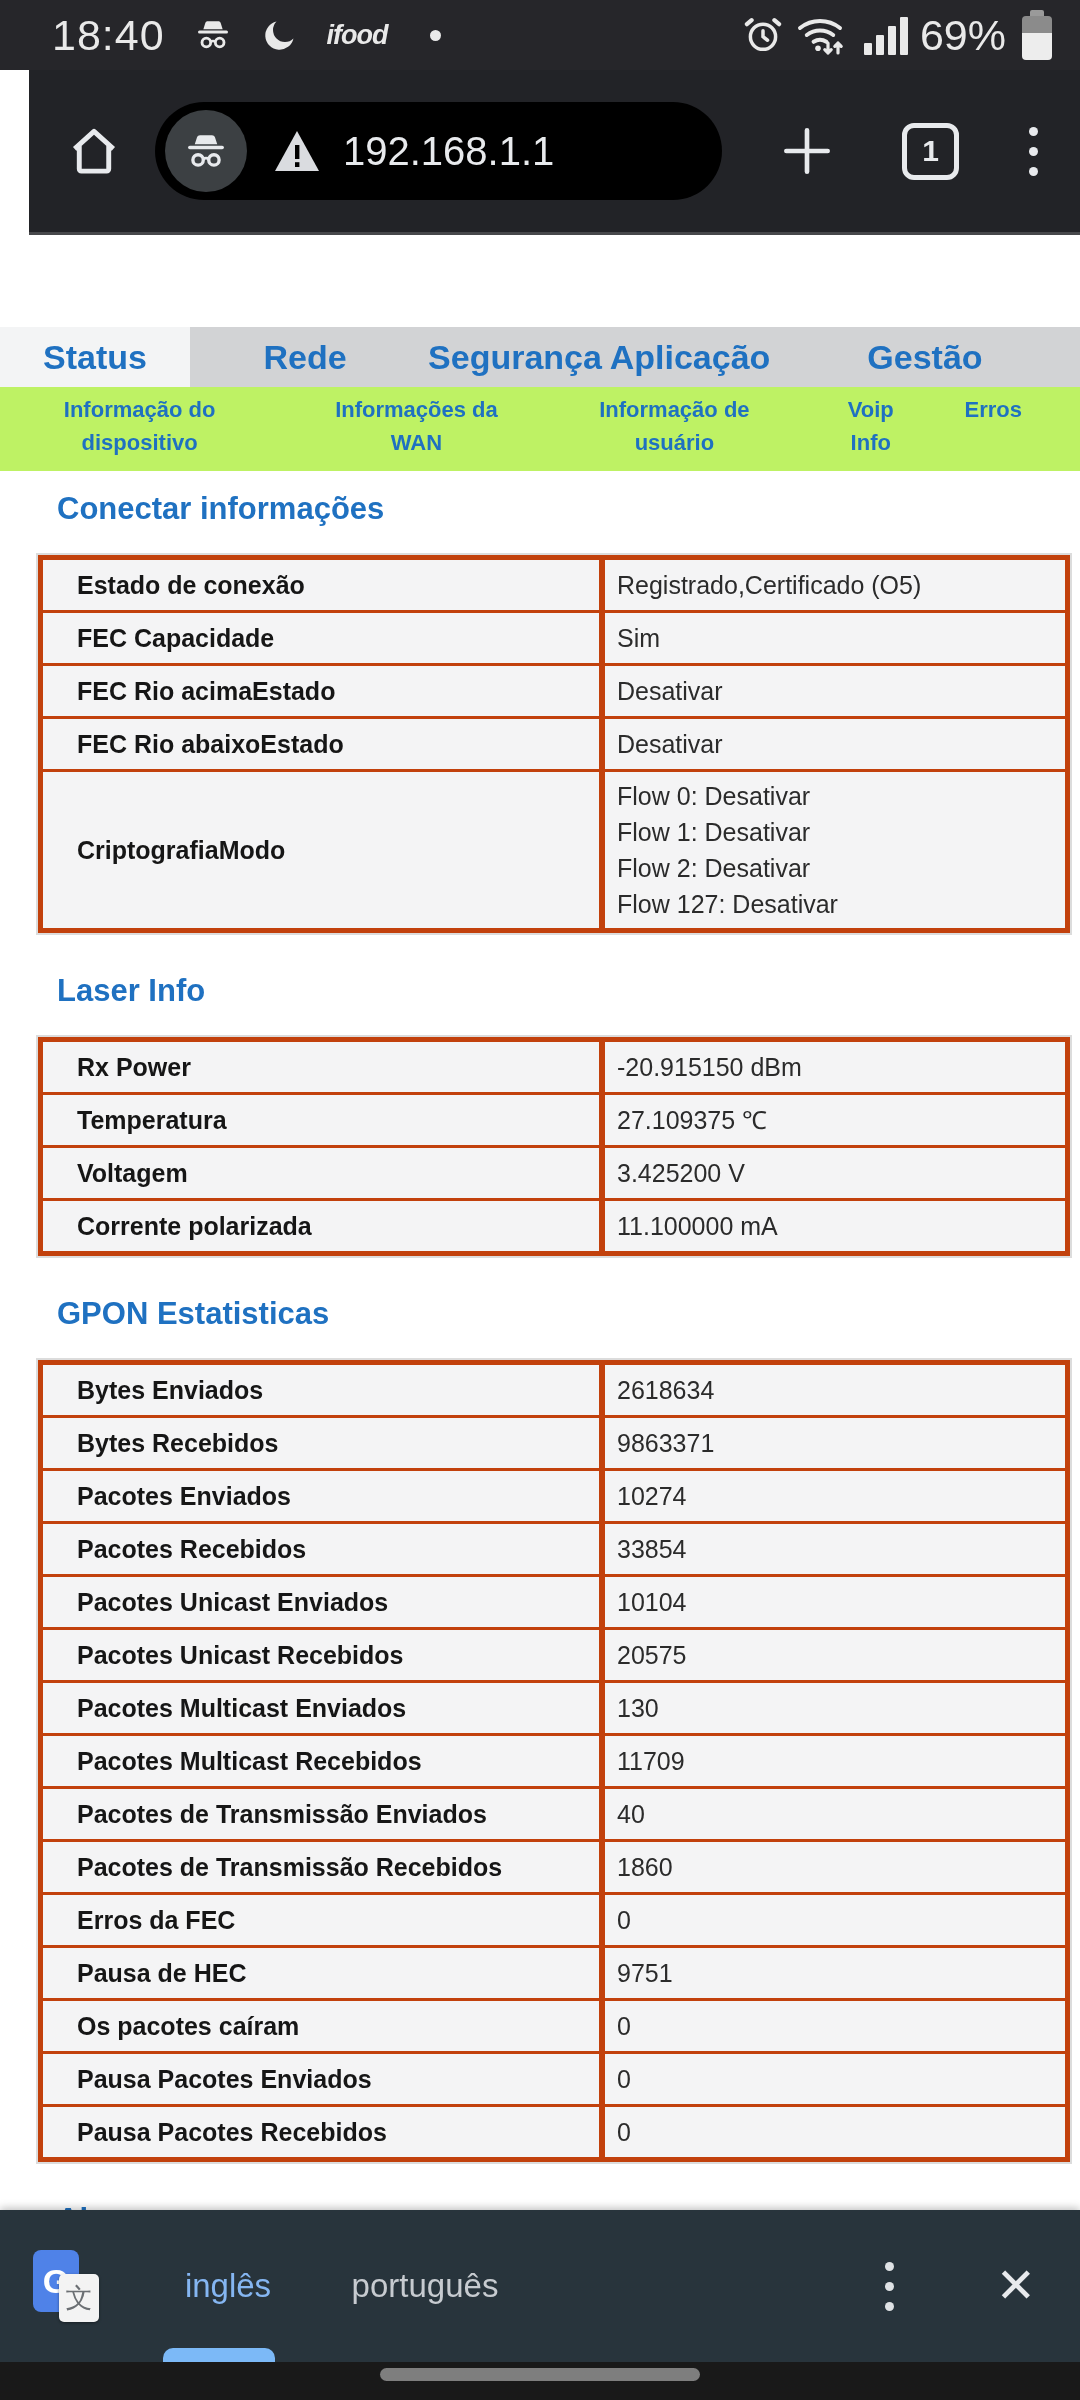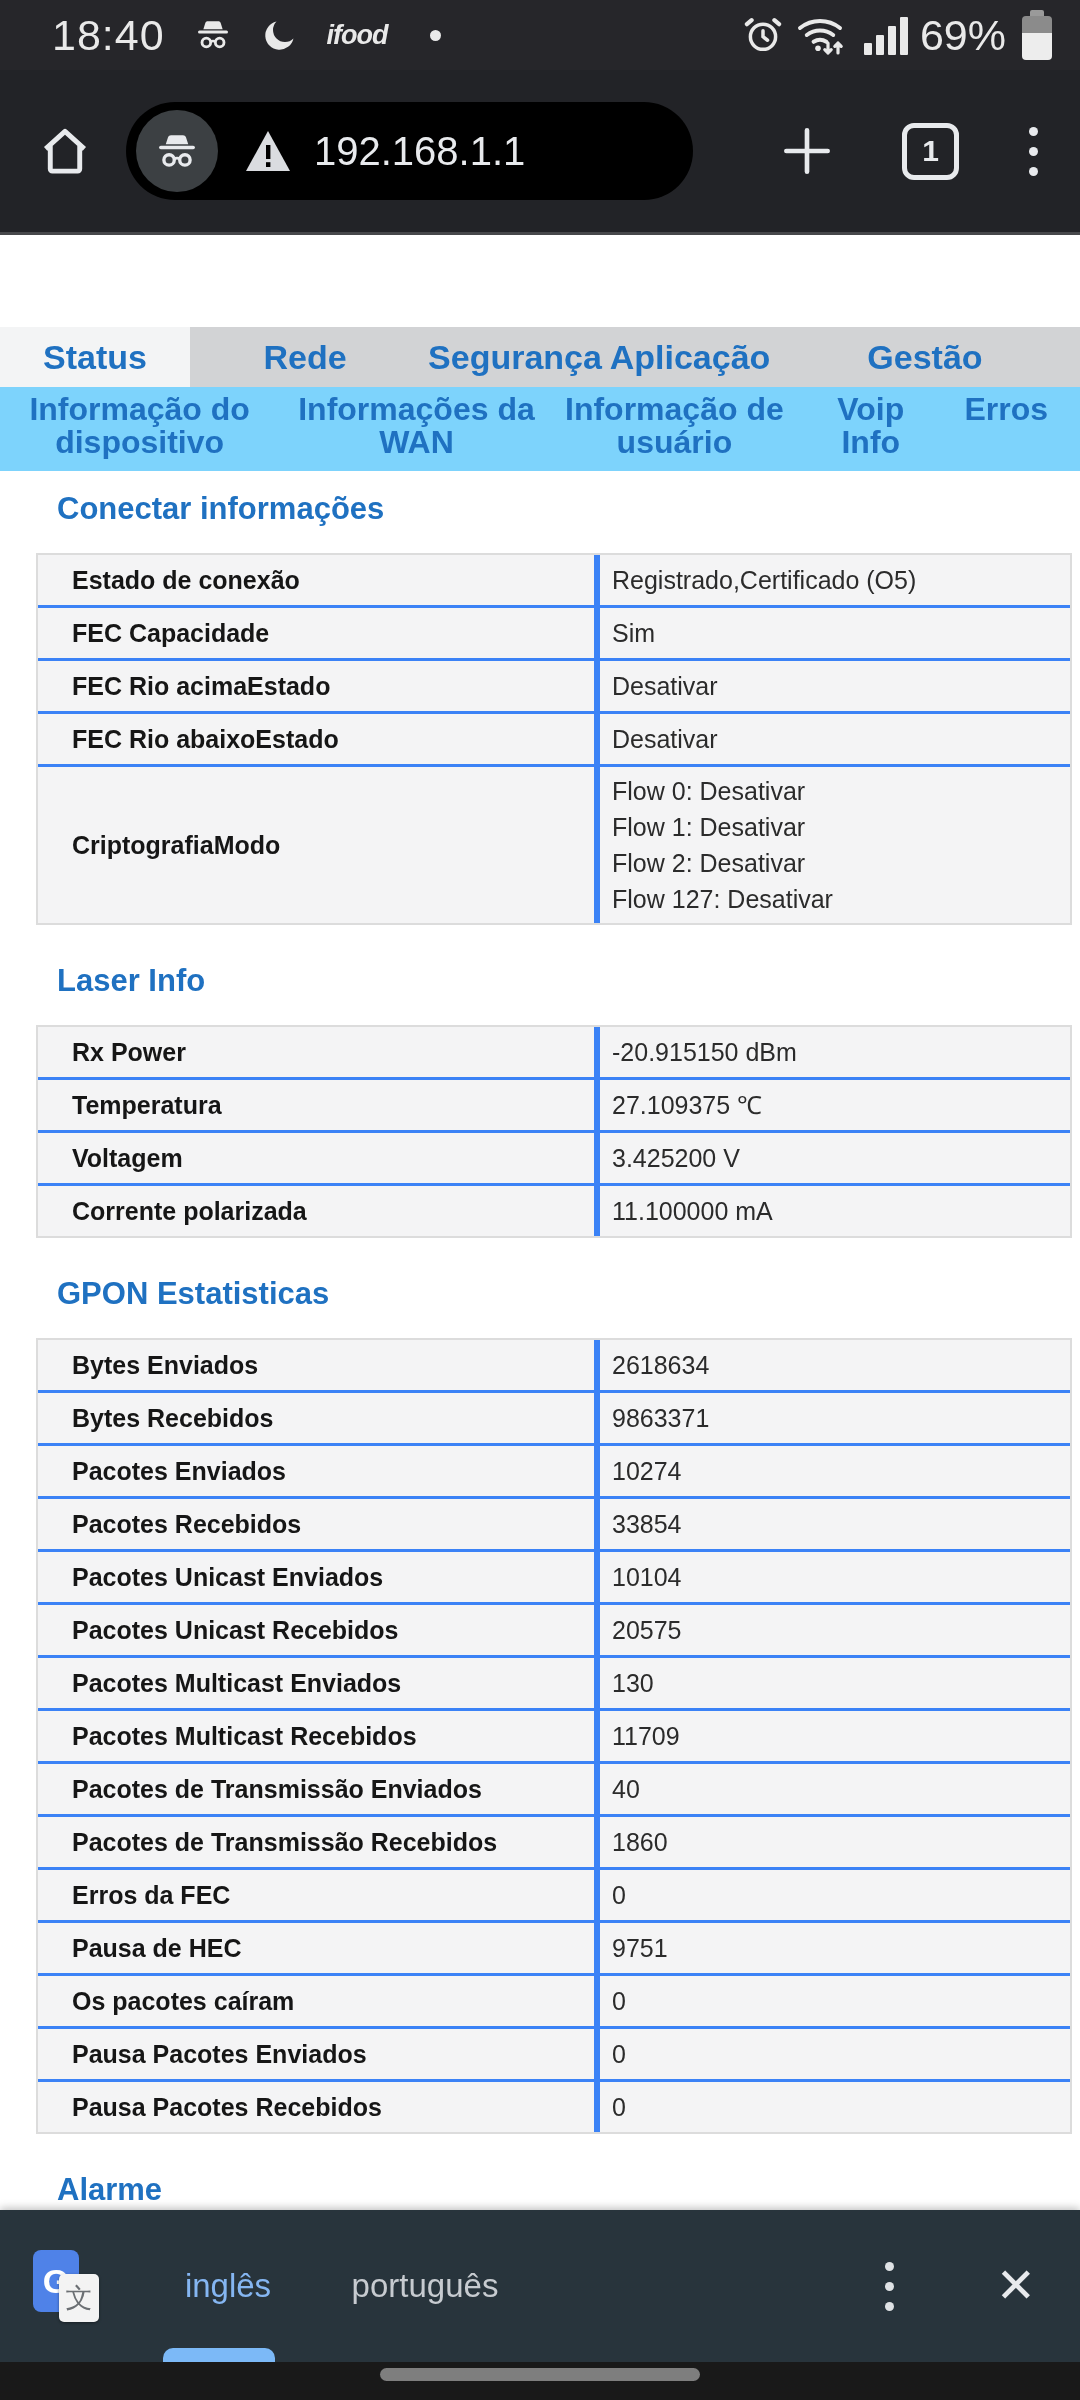--- a/index.html
+++ b/index.html
@@ -20,49 +20,49 @@
   .sb-batt-txt{font-size:43px}
   .bars{display:flex;align-items:flex-end;gap:4px;height:40px;margin-left:4px}
   .bars i{display:block;width:8px;background:#e9e9e9;border-radius:1px}
   .battery{width:30px;height:50px;position:relative;margin-left:4px}
   .battery .nub{position:absolute;top:0;left:8px;width:14px;height:6px;background:#9a9a9a;border-radius:2px 2px 0 0}
   .battery .body{position:absolute;top:6px;left:0;right:0;bottom:0;border-radius:4px;
     background:linear-gradient(to top,#ededed 62%,#8b8b8b 62%)}
   
   .toolbar{
     height:165px;background:#222327;border-bottom:3px solid #47484b;
-    display:flex;align-items:center;box-sizing:border-box;padding:0 36px 0 34px;
+    display:flex;align-items:center;box-sizing:border-box;padding:0 36px 0 34px;margin-left:29px;
   }
   .omnibox{
     width:567px;height:98px;background:#000;border-radius:50px;margin-left:30px;
     display:flex;align-items:center;padding:0 10px;box-sizing:border-box;flex:none;
   }
   .incog-badge{width:82px;height:82px;border-radius:50%;background:#3c4043;
     display:flex;align-items:center;justify-content:center;flex:none}
   .url-text{color:#e8eaed;font-size:40px;margin-left:22px;white-space:nowrap}
   .tb-spacer{flex:1}
   .tab-counter{width:47px;height:47px;border:5px solid #e8eaed;border-radius:12px;
     display:flex;align-items:center;justify-content:center;color:#e8eaed;
     font-size:30px;font-weight:bold;margin:0 64px}
   .kebab{display:flex;flex-direction:column;gap:11px;padding:6px}
   .kebab i{width:9px;height:9px;border-radius:50%;background:#e8eaed}
   
   .white-gap{height:92px;background:#fff}
   .tabs{height:60px;background:#d2d3d5;display:flex;font-weight:bold;font-size:34px;color:#1f71c1}
   .tab{display:flex;align-items:center;justify-content:center;white-space:nowrap}
   .tab.active{background:#f3f4f5}
   .t0{width:190px}.t1{width:230px}.t2{width:190px}.t3{width:160px}.t4{flex:1}
-  .subtabs{background:#7dd3fc;display:flex;padding:6px 0 12px;font-weight:bold;
-    font-size:32px;line-height:33px;color:#1f71c1;text-align:center}
+  .subtabs{background:#bef264;display:flex;padding:6px 0 12px;font-weight:bold;
+    font-size:22px;line-height:33px;color:#1f71c1;text-align:center}
   .subtab{white-space:pre-line;overflow:hidden}
   .s0{width:295px}.s1{width:290px}.s2{width:255px}.s3{width:160px}.s4{width:140px;text-align:left;padding-left:18px;box-sizing:border-box}
   .content{padding:0 8px 0 36px}
   .section-title{color:#1f71c1;font-size:31px;font-weight:bold;margin:38px 0 26px 21px}
   .section-title.first{margin-top:20px}
-  .tbl{border:2px solid #dcdcdc;background:#3b82f6}
+  .tbl{border:2px solid #dcdcdc;padding:5px;background:#c2410c}
   .row{display:flex;gap:6px;margin-bottom:3px}
   .row:last-child{margin-bottom:0}
   .cl{width:556px;flex:none;background:#f4f4f5;font-weight:bold;font-size:25px;color:#161616;
     display:flex;align-items:center;padding:6px 10px 6px 34px;box-sizing:border-box;min-height:50px;line-height:36px}
   .cv{flex:1;background:#f4f4f5;font-size:25px;color:#2b2b2b;display:flex;align-items:center;
     padding:6px 10px 6px 12px;box-sizing:border-box;min-height:50px;line-height:36px;white-space:pre-line}
   
   .translate{position:absolute;left:0;right:0;bottom:38px;height:152px;background:#28343c;
     display:flex;align-items:center;padding:0 44px 0 33px;box-sizing:border-box;
     box-shadow:0 -2px 8px rgba(0,0,0,.25)}

